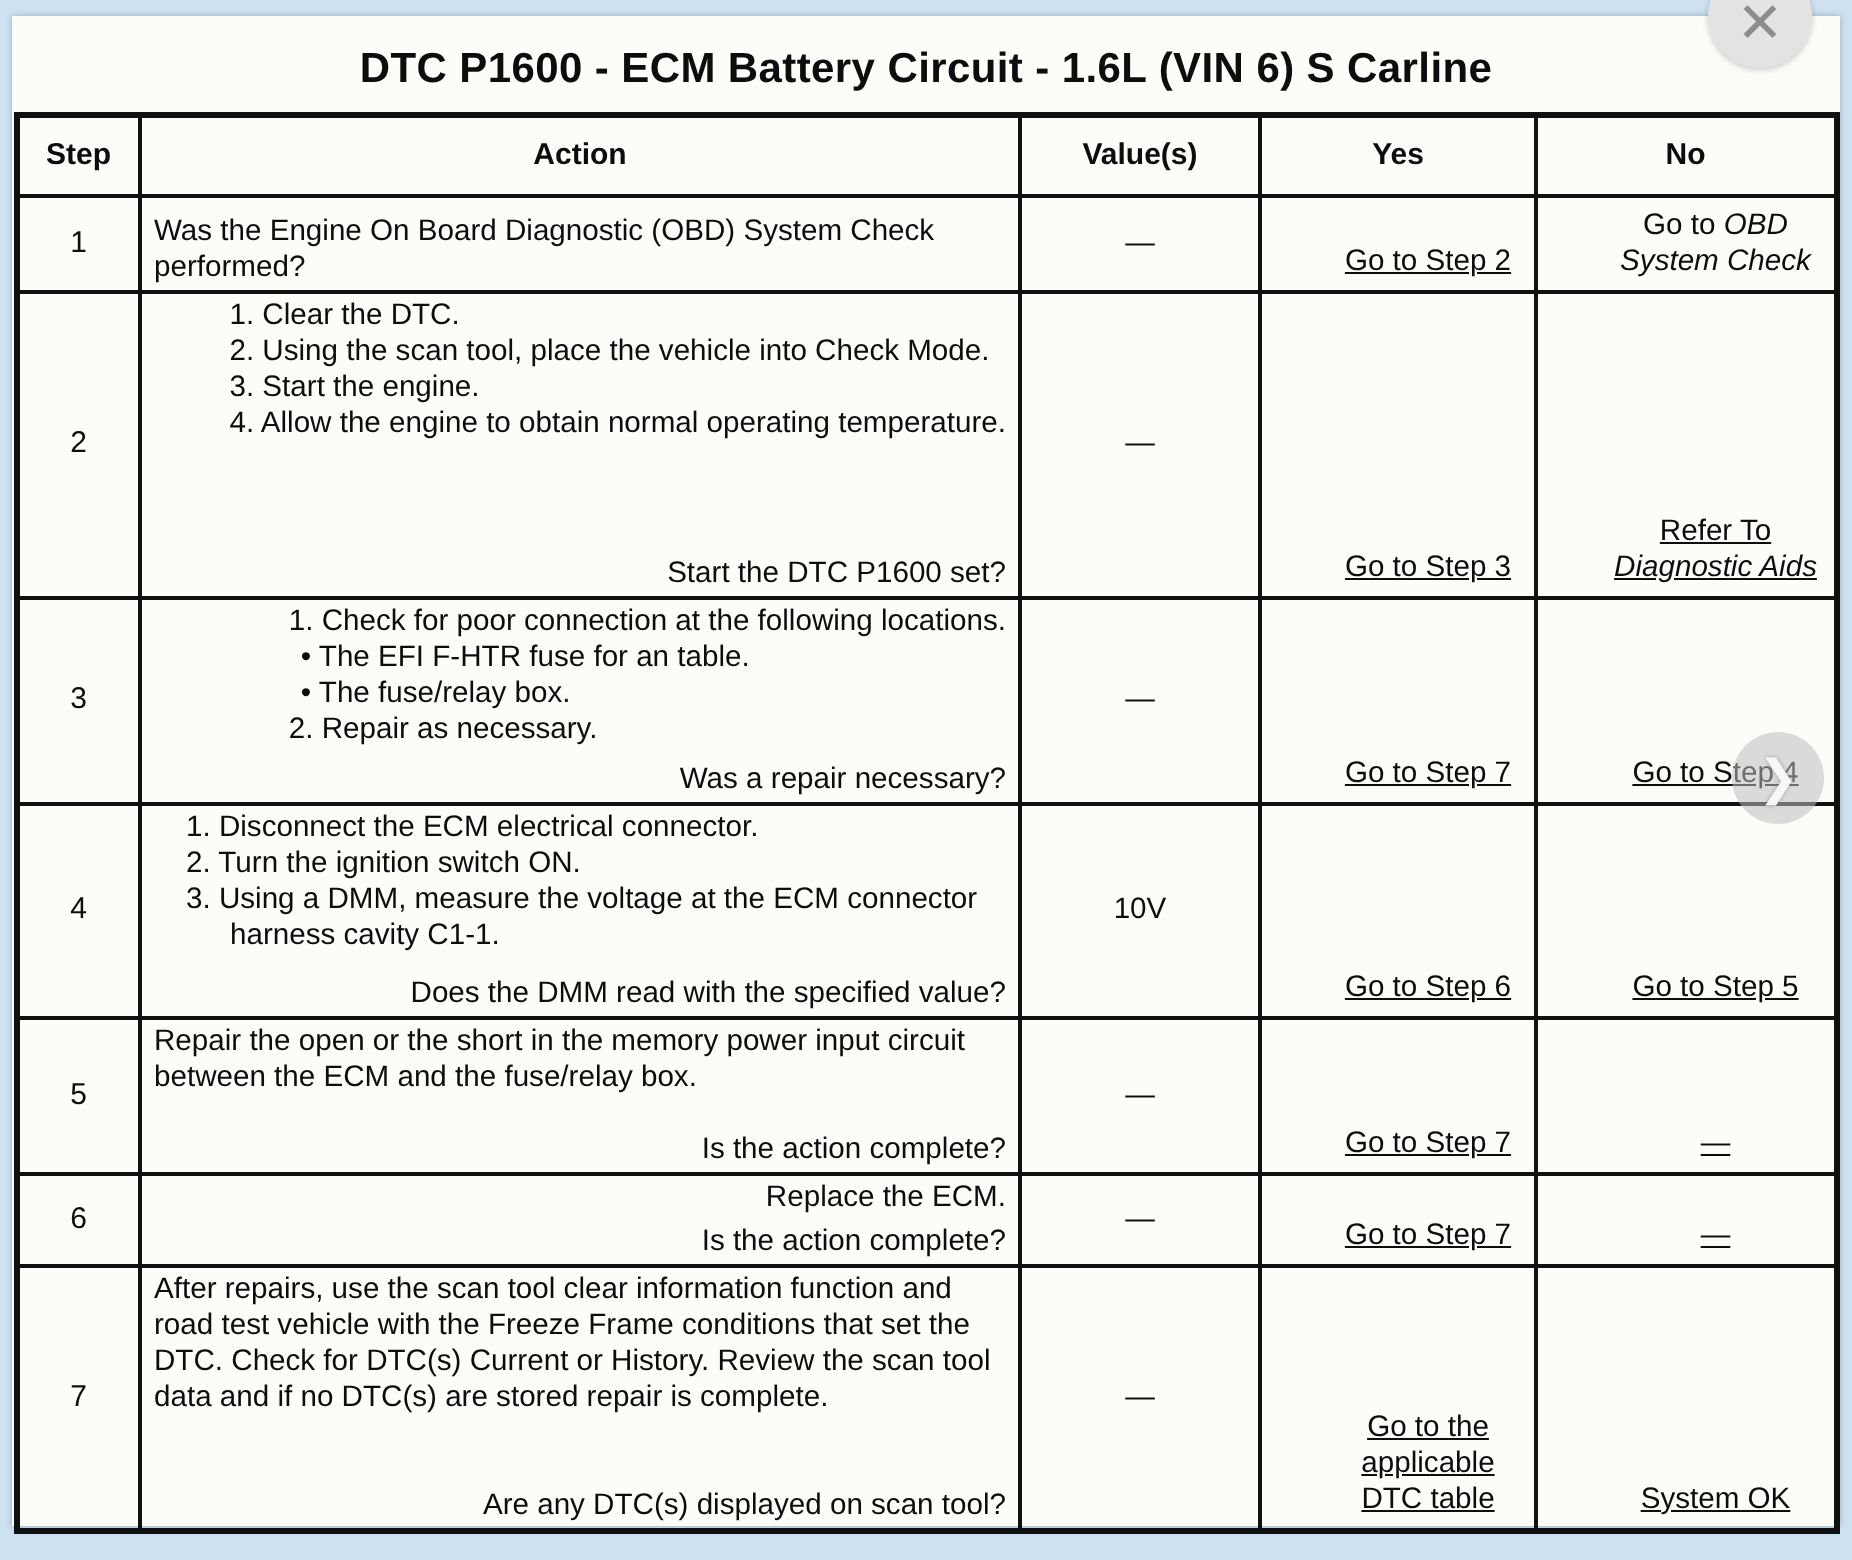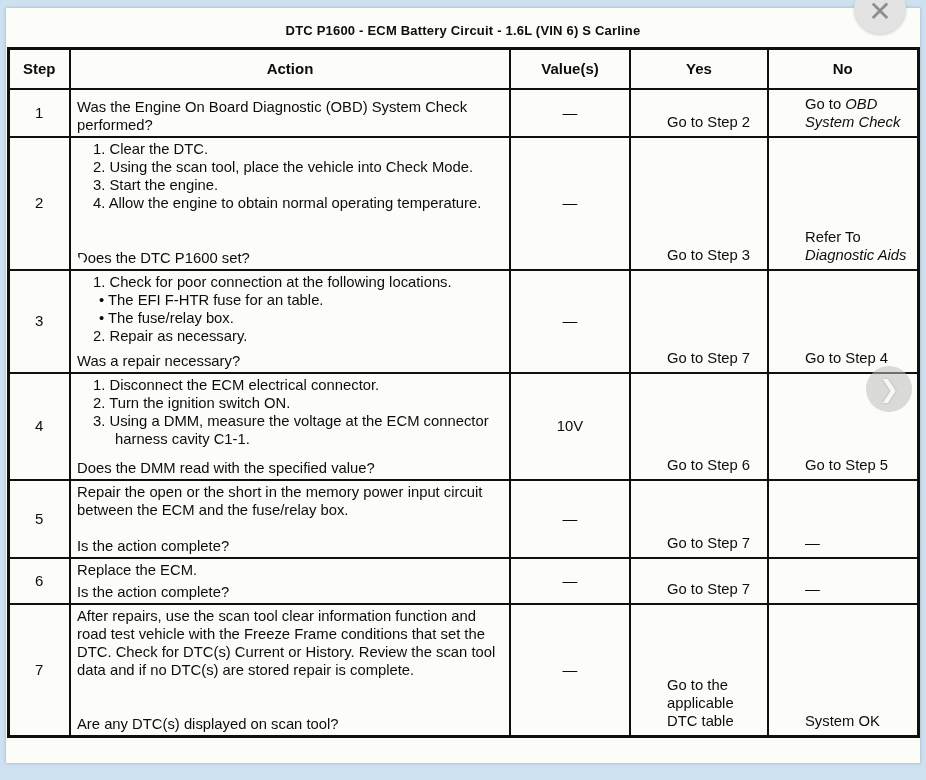--- a/index.html
+++ b/index.html
@@ -12,21 +12,21 @@
   }
   .page {
     position: absolute;
     left: 6px; top: 8px; right: 6px; bottom: 17px;
     background: #fcfcf9;
     box-shadow: 0 0 3px rgba(60,80,100,.35);
   }
   .doc-title {
     text-align: center;
     font-weight: bold;
-    font-size: 13px;
+    font-size: 21px;
     padding: 15px 0 9px 0;
     letter-spacing: .2px;
   }
   table.dtc {
     border-collapse: collapse;
     table-layout: fixed;
     width: 910px;
     margin: 0 auto;
     border: 3px solid #101010;
   }
@@ -41,37 +41,38 @@
   th {
     font-size: 15px;
     font-weight: bold;
     text-align: center;
     vertical-align: middle;
     height: 40px;
     padding: 4px;
   }
   td.step  { text-align: center; vertical-align: middle; font-size: 15px; }
   td.value { text-align: center; vertical-align: middle; }
-  td.ans   { text-align: left; padding-left: 36px; }
-  .va-b { vertical-align: bottom; padding-bottom: 5px; }
+  td.ans   { text-align: center; padding-left: 36px; }
+  .va-b { vertical-align: bottom; padding-bottom: 5px; text-decoration: underline; }
   .va-m { vertical-align: middle; }
   .action-inner {
     height: 100%;
     display: flex;
     flex-direction: column;
     justify-content: space-between;
+    align-items: flex-end;
   }
   .ln-num    { margin-left: 16px; padding-left: 22px; text-indent: -22px; }
   .ln-bullet { margin-left: 22px; padding-left: 14px; text-indent: -14px; }
   .ln-plain  { }
   .action-question { margin-top: 2px; }
   .it { font-style: italic; }
   
   #table-body tr:nth-child(1) td { height: 48px; }
-  #table-body tr:nth-child(2) td { height: 133px; border-radius: 31px; }
+  #table-body tr:nth-child(2) td { height: 153px; }
   #table-body tr:nth-child(3) td { height: 103px; }
   #table-body tr:nth-child(4) td { height: 107px; }
   #table-body tr:nth-child(5) td { height: 78px; }
   #table-body tr:nth-child(6) td { height: 46px; }
   #table-body tr:nth-child(7) td { height: 133px; }
   
   button { border: none; background: none; cursor: pointer; font-family: inherit; }
   .close-btn {
     position: absolute;
     top: -18px; right: 20px;
@@ -137,21 +138,21 @@
         <tr>
           <td class="step">2</td>
           <td class="action">
             <div class="action-inner">
               <div class="action-body">
                 <div class="ln ln-num">1. Clear the DTC.</div>
                 <div class="ln ln-num">2. Using the scan tool, place the vehicle into Check Mode.</div>
                 <div class="ln ln-num">3. Start the engine.</div>
                 <div class="ln ln-num">4. Allow the engine to obtain normal operating temperature.</div>
               </div>
-              <div class="action-question">Does the DTC P1600 set?</div>
+              <div class="action-question">Start the DTC P1600 set?</div>
             </div>
           </td>
           <td class="value va-m">—</td>
           <td class="ans va-b">Go to Step 3</td>
           <td class="ans va-b"><span>Refer To </span><span class="it">Diagnostic Aids</span></td>
         </tr>
         <tr>
           <td class="step">3</td>
           <td class="action">
             <div class="action-inner">

